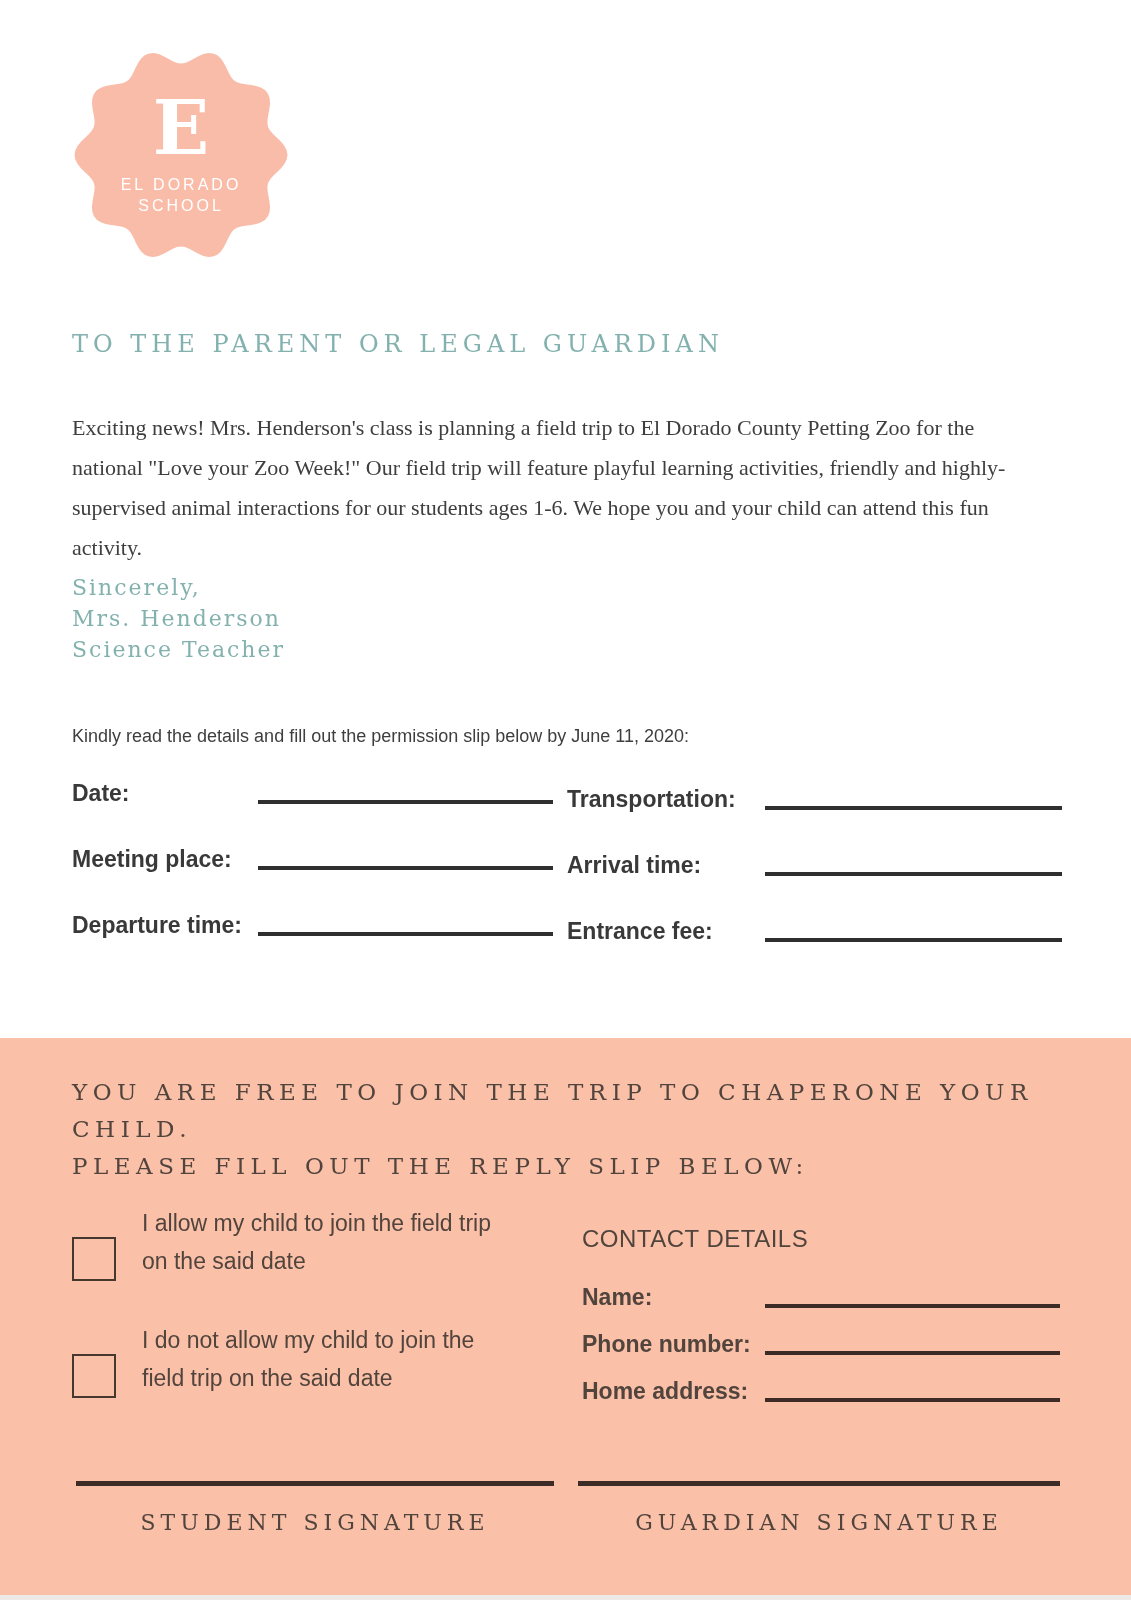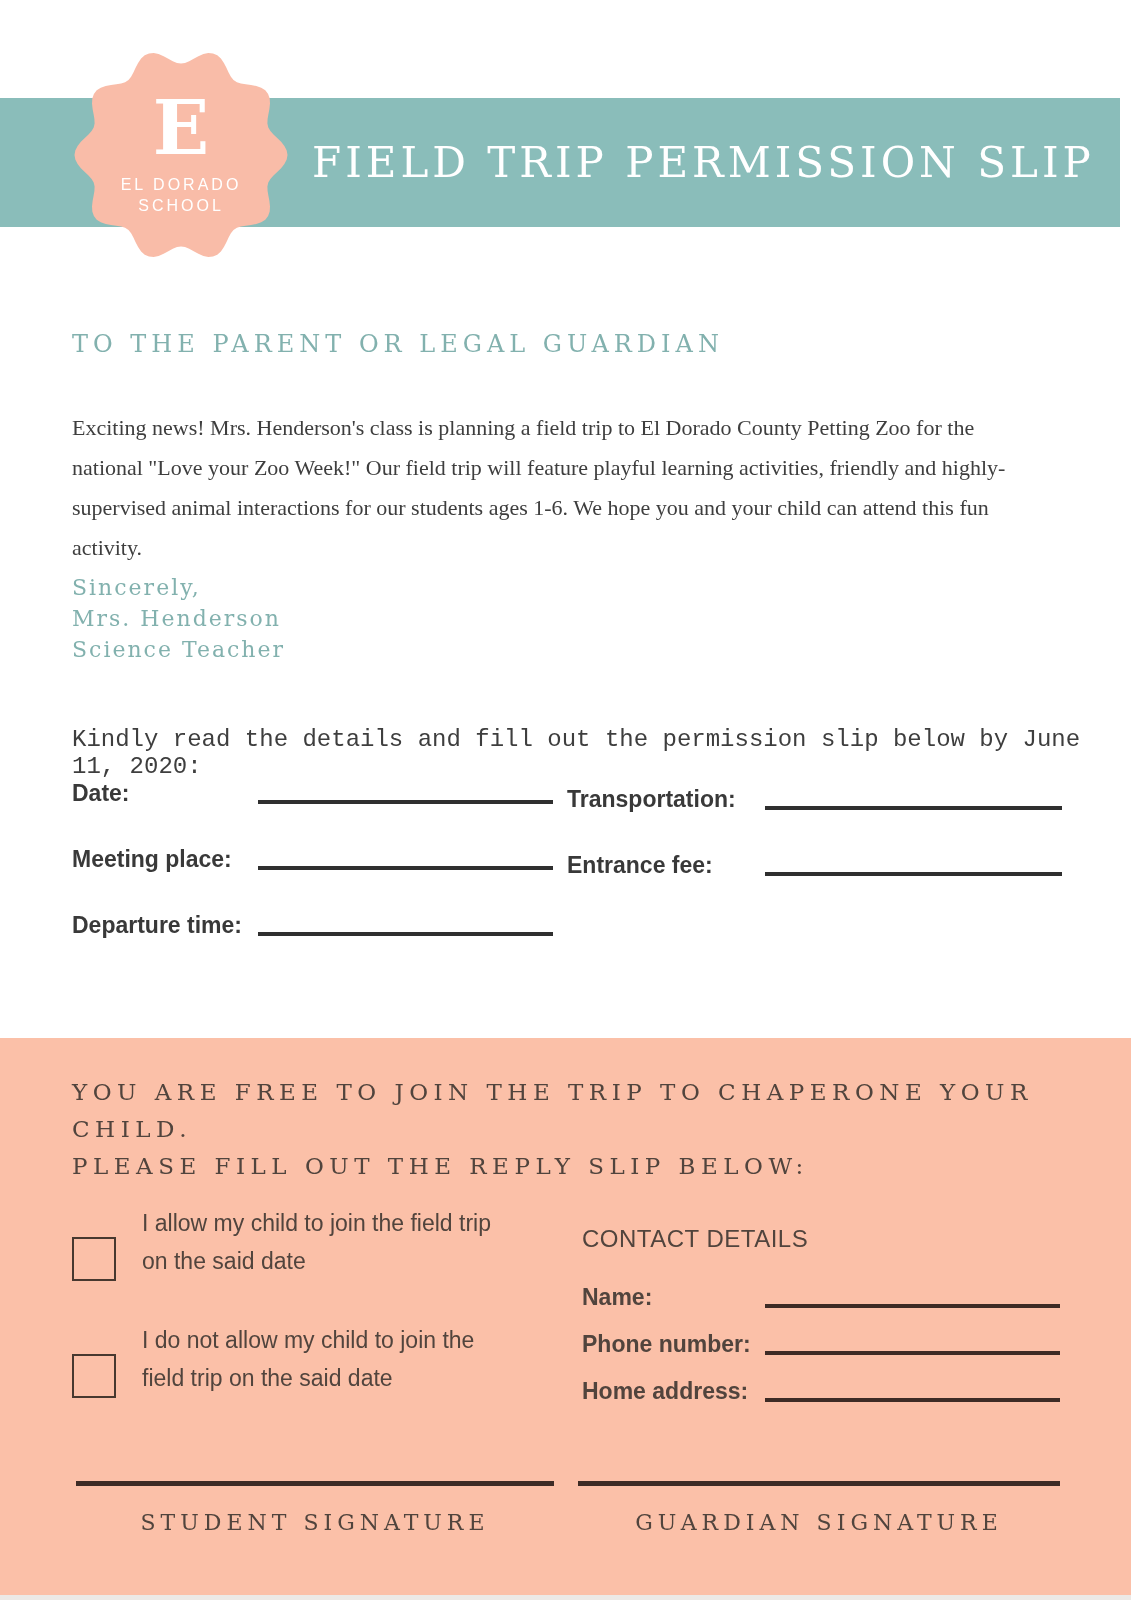--- a/index.html
+++ b/index.html
@@ -40,21 +40,21 @@
     position:absolute;left:72px;top:408px;width:960px;
     font-size:22px;line-height:40px;color:var(--ink,#3E3E3E);font-family:Liberation Serif, serif;
   }
   .signoff{
     position:absolute;left:72px;top:572px;
     font-family:"DejaVu Serif","Liberation Serif",serif;
     font-size:22px;line-height:31px;letter-spacing:2px;color:var(--teal-text,#82B1AE);
   }
   .instructions{
     position:absolute;left:72px;top:726px;
-    font-size:24px;color:var(--ink,#3E3E3E);font-family:Liberation Mono, monospace;
+    font-size:18px;color:var(--ink,#3E3E3E);
   }
   
   .form-col{position:absolute;}
   .form-col.left{left:72px;top:780px;width:481px;}
   .form-col.right{left:567px;top:786px;width:495px;}
   .form-row{display:flex;align-items:flex-start;height:66px;}
   .form-row .flabel{font-weight:bold;font-size:23px;color:var(--label-ink,#393939);flex:none;}
   .form-col.left .flabel{width:186px;}
   .form-col.right .flabel{width:198px;}
   .form-row .fline{flex:1;height:4px;background:var(--line-dark,#2F2F2F);margin-top:20px;}
@@ -92,23 +92,20 @@
     font-family:"DejaVu Serif","Liberation Serif",serif;
     font-size:22px;letter-spacing:5px;color:var(--reply-ink,#51443D);
   }
   .page-bottom-edge{position:absolute;left:0;bottom:0;width:100%;height:5px;background:#ECE9E6;}
 </style>
 </head>
 <body>
 
 <div class="page">
 
-  <div class="band">
-    <div class="band-title">FIELD TRIP PERMISSION SLIP</div>
-  </div>
 
   <div class="badge">
     <svg viewBox="0 0 230 230">
       <polygon id="badge-poly" points="221.5,115.0 220.7,119.6 218.4,124.0 215.1,128.2 211.2,132.0 207.5,135.5 204.4,138.9 202.3,142.5 201.4,146.4 201.6,150.9 202.4,155.8 203.4,161.0 204.0,166.4 203.7,171.5 202.1,176.0 199.3,179.7 195.2,182.3 190.3,184.0 185.0,185.0 179.7,185.7 174.9,186.4 170.9,187.8 167.5,190.0 164.9,193.3 162.6,197.5 160.4,202.2 157.9,207.0 154.9,211.4 151.3,214.7 147.0,216.5 142.3,216.9 137.4,215.9 132.4,213.8 127.7,211.2 123.2,208.8 119.0,207.1 115.0,206.5 111.0,207.1 106.8,208.8 102.3,211.2 97.6,213.8 92.6,215.9 87.7,216.9 83.0,216.5 78.7,214.7 75.1,211.4 72.1,207.0 69.6,202.2 67.4,197.5 65.1,193.3 62.5,190.0 59.1,187.8 55.1,186.4 50.3,185.7 45.0,185.0 39.7,184.0 34.8,182.3 30.7,179.7 27.9,176.0 26.3,171.5 26.0,166.4 26.6,161.0 27.6,155.8 28.4,150.9 28.6,146.4 27.7,142.5 25.6,138.9 22.5,135.5 18.8,132.0 14.9,128.2 11.6,124.0 9.3,119.6 8.5,115.0 9.3,110.4 11.6,106.0 14.9,101.8 18.8,98.0 22.5,94.5 25.6,91.1 27.7,87.5 28.6,83.6 28.4,79.1 27.6,74.2 26.6,69.0 26.0,63.6 26.3,58.5 27.9,54.0 30.7,50.3 34.8,47.7 39.7,46.0 45.0,45.0 50.3,44.3 55.1,43.6 59.1,42.2 62.5,40.0 65.1,36.7 67.4,32.5 69.6,27.8 72.1,23.0 75.1,18.6 78.7,15.3 83.0,13.5 87.7,13.1 92.6,14.1 97.6,16.2 102.3,18.8 106.8,21.2 111.0,22.9 115.0,23.5 119.0,22.9 123.2,21.2 127.7,18.8 132.4,16.2 137.4,14.1 142.3,13.1 147.0,13.5 151.3,15.3 154.9,18.6 157.9,23.0 160.4,27.8 162.6,32.5 164.9,36.7 167.5,40.0 170.9,42.2 174.9,43.6 179.7,44.3 185.0,45.0 190.3,46.0 195.2,47.7 199.3,50.3 202.1,54.0 203.7,58.5 204.0,63.6 203.4,69.0 202.4,74.2 201.6,79.1 201.4,83.6 202.3,87.5 204.4,91.1 207.5,94.5 211.2,98.0 215.1,101.8 218.4,106.0 220.7,110.4" fill="#F9BCA8"></polygon>
     </svg>
     <div class="badge-content">
       <div class="badge-initial">E</div>
       <div class="badge-school">EL DORADO</div>
       <div class="badge-school">SCHOOL</div>
     </div>
@@ -134,20 +131,24 @@
     </div>
     <div class="form-row">
       <div class="flabel">Departure time:</div>
       <div class="fline"></div>
     </div>
   </div>
 
   <div class="form-col right">
     <div class="form-row">
       <div class="flabel">Transportation:</div>
+      <div class="fline"></div>
+    </div>
+    <div class="form-row">
+      <div class="flabel">Arrival time:</div>
       <div class="fline"></div>
     </div>
     <div class="form-row">
       <div class="flabel">Entrance fee:</div>
       <div class="fline"></div>
     </div>
   </div>
 
   <div class="reply">
     <div class="reply-heading">

